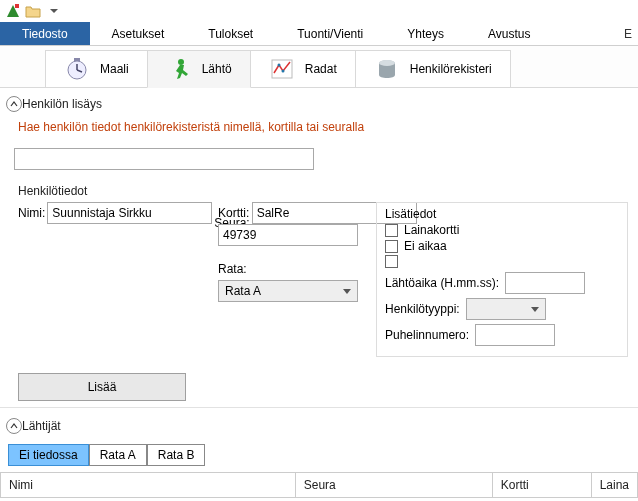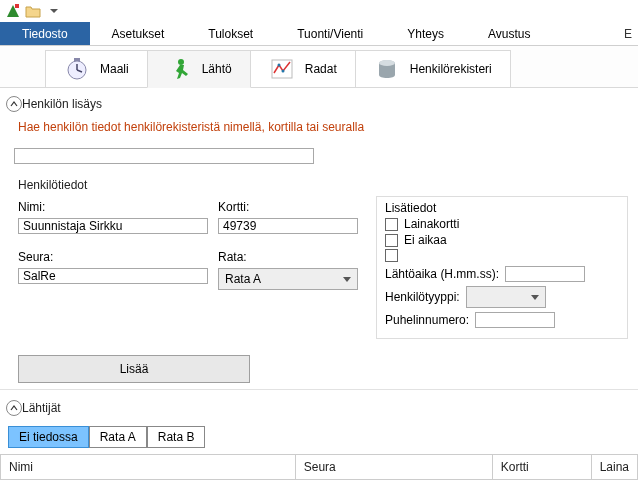--- a/index.html
+++ b/index.html
@@ -25,42 +25,42 @@
 .ribbon .tab .ic { width:26px; height:26px; display:flex; align-items:center; justify-content:center;}
 .ribbon .tab:first-child { border-left:1px solid #d9d9d9;}
 
 
 .section-hdr { display:flex; align-items:center; padding:8px 6px 6px 6px; color:#222;}
 .section-hdr .chev { width:16px;height:16px;border:1px solid #888;border-radius:50%;display:flex;align-items:center;justify-content:center;}
 .section-hdr .chev svg{display:block}
 
 .main { padding: 0 10px 0 14px; }
 .helper { margin: 2px 0 14px 4px; color:#c2410c;}
-.txt { border:1px solid #a8a8a8; height:16px; padding:1px 4px; background:#fff;}
+.txt { border:1px solid #a8a8a8; height:22px; padding:1px 4px; background:#fff;}
 .txt.wide { width: 300px;}
 .subhdr { margin: 14px 0 4px 4px; color:#222;}
 
 .form-row { display:flex; align-items:flex-start;}
-.col-left { width: 200px; display:flex; flex-direction:column; gap:2px; margin-left:4px;}
+.col-left { width: 200px; display:flex; flex-direction:row; gap:2px; margin-left:4px;}
 .col-mid  { width: 150px; display:flex; flex-direction:column; gap:2px;}
 .col-right{ flex:1; border:1px solid #ddd; margin-left:8px; padding:4px 8px 10px 8px;}
 
 .lbl { margin-top:4px; margin-bottom:2px;}
 
 .select { border:1px solid #a8a8a8; background:#eee; height:22px; display:flex; align-items:center; justify-content:space-between; padding:0 6px;}
 .select .caret{width:0;height:0;border-left:4px solid transparent;border-right:4px solid transparent;border-top:5px solid #555;}
 
 .chk { display:flex; align-items:center; gap:6px; margin:2px 0;}
 .chk .box{width:13px;height:13px;border:1px solid #666;background:#fff;}
 
 .inline-field{display:flex; align-items:center; gap:6px; margin-top:4px;}
 .inline-field .txt{width:80px;}
 .inline-field .select{width:80px;}
 
-.btn-add { width:232px; height:28px; border:1px solid #9f9f9f; background:#e8e8e8; display:flex; align-items:center; justify-content:center; margin:16px 0 0 4px; cursor:pointer;}
+.btn-add { width:168px; height:28px; border:1px solid #9f9f9f; background:#e8e8e8; display:flex; align-items:center; justify-content:center; margin:16px 0 0 4px; cursor:pointer;}
 
 
 .pill-row { display:flex; padding:4px 8px 6px 8px;}
 .pill { border:1px solid #888; padding:3px 10px; background:#fff; cursor:pointer;}
 .pill.sel{ background:#7cc3ff; border-color:#3a8fd6;}
 
 table.grid { width: calc(100% - 0px); border-collapse:collapse; margin:0;}
 table.grid th { text-align:left; font-weight:normal; border:1px solid #ccc; background:#fff; padding:5px 8px; color:#222;}
 
 .sep { height:1px; background:#e2e2e2; margin:6px 0 2px 0;}

